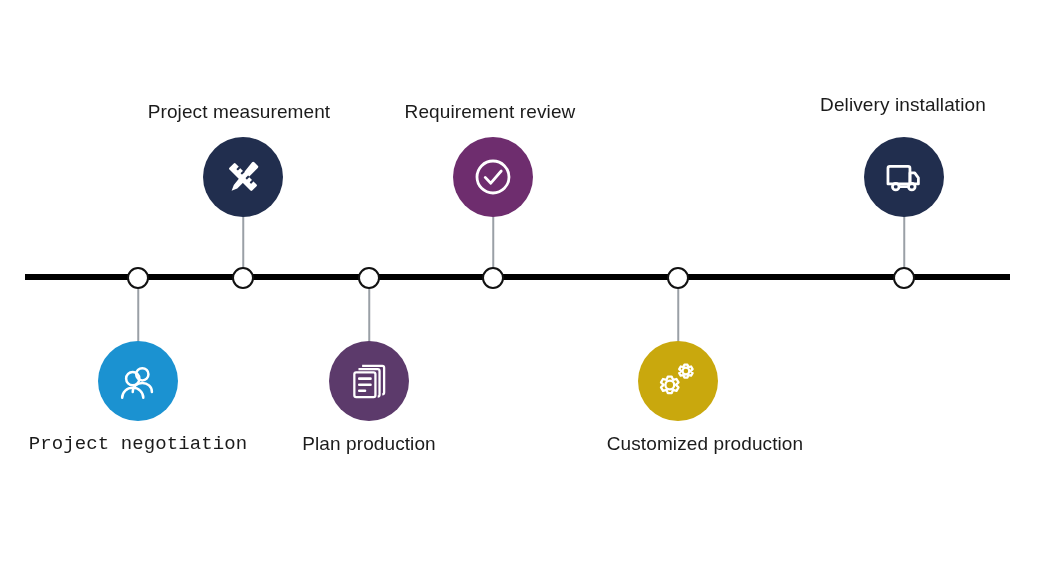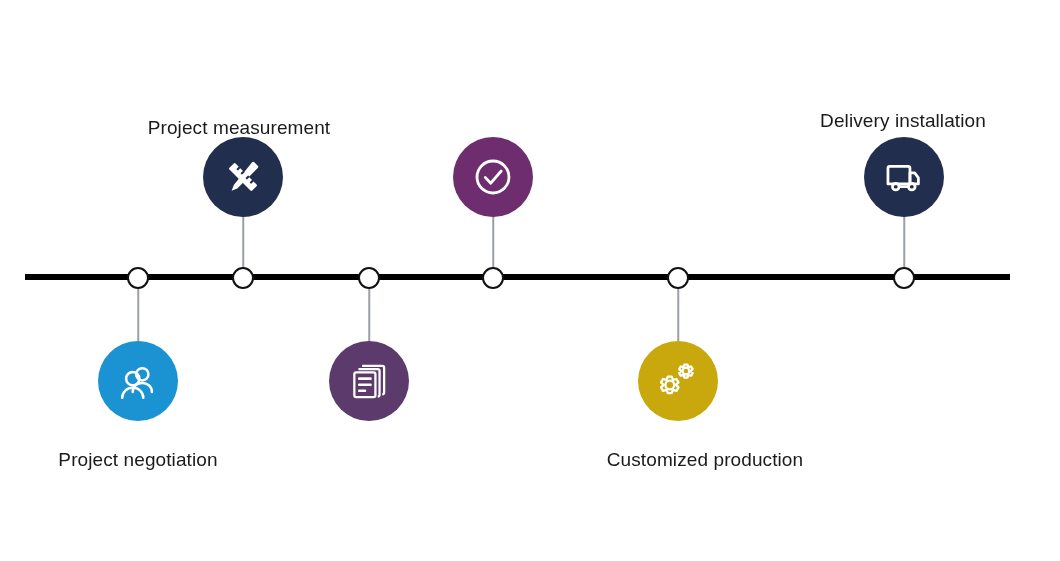--- a/index.html
+++ b/index.html
@@ -69,21 +69,20 @@
   
   .label {
     position: absolute;
     transform: translateX(-50%);
     white-space: nowrap;
     color: #1b1b1b;
     font-size: 19px;
     font-family: "Liberation Sans", sans-serif;
     letter-spacing: 0.1px;
     z-index: 5;
-    margin-top: 16px;
   }
 </style>
 </head>
 <body>
 
 <div id="canvas">
 
   <div class="axis-line"></div>
 
   <div class="stem" style="left:138px; top:283px; height:62px;"></div>
@@ -91,21 +90,21 @@
   <div class="bubble" style="left:138px; top:381px; background:#1b92d1;">
     <span>
       <svg width="46" height="46" viewBox="0 0 48 48" fill="none" stroke="#ffffff" stroke-width="2.6" stroke-linecap="round" stroke-linejoin="round">
         <circle cx="28.5" cy="17" r="6.4"></circle>
         <path d="M18.5 35.5c0-5.6 4.6-9.5 10-9.5s10 3.9 10 9.5"></path>
         <circle cx="18.5" cy="21.5" r="6.9"></circle>
         <path d="M7.5 41.5c0-6.1 5-10.4 11-10.4s11 4.3 11 10.4"></path>
       </svg>
     </span>
   </div>
-  <div class="label" style="left:138px; top:433px;">Project negotiation</div>
+  <div class="label" style="left:138px; top:433px;font-family:Liberation Mono, monospace;">Project negotiation</div>
 
   <div class="stem" style="left:243px; top:214px; height:59px;"></div>
   <div class="node" style="left:243px;"></div>
   <div class="bubble" style="left:243px; top:177px; background:#212e4e;">
     <span>
       <svg width="46" height="46" viewBox="0 0 48 48">
         <g fill="#ffffff">
 
           <path d="M35.8 8.6l3.6 3.6a1.6 1.6 0 0 1 0 2.3L18.0 36.0l-5.9 2.3 2.3-5.9L33.5 8.6a1.6 1.6 0 0 1 2.3 0z"></path>
           <path d="M14.4 32.4l5.2 5.2-2.0 0.8-4.0-4.0z" opacity="0"></path>
@@ -144,31 +143,33 @@
           <rect x="8" y="14.5" width="23" height="27" rx="2"></rect>
         </g>
         <g fill="#ffffff">
           <rect x="12" y="20" width="15" height="2.9" rx="1.2"></rect>
           <rect x="12" y="26.6" width="15" height="2.9" rx="1.2"></rect>
           <rect x="12" y="33.2" width="9" height="2.9" rx="1.2"></rect>
         </g>
       </svg>
     </span>
   </div>
+  <div class="label" style="left:369px; top:433px;">Plan production</div>
 
   <div class="stem" style="left:493px; top:214px; height:59px;"></div>
   <div class="node" style="left:493px;"></div>
   <div class="bubble" style="left:493px; top:177px; background:#6e2d6e;">
     <span>
       <svg width="48" height="48" viewBox="0 0 48 48" fill="none" stroke="#ffffff" stroke-width="2.8" stroke-linecap="round" stroke-linejoin="round">
         <circle cx="24" cy="24" r="16"></circle>
         <path d="M16.2 24.4l5.6 5.8 10.4-12.2"></path>
       </svg>
     </span>
   </div>
+  <div class="label" style="left:490px; top:101px;">Requirement review</div>
 
   <div class="stem" style="left:678px; top:283px; height:62px;"></div>
   <div class="node" style="left:678px;"></div>
   <div class="bubble" style="left:678px; top:381px; background:#c9a80d;">
     <span>
       <svg width="48" height="48" viewBox="0 0 48 48" fill="none" stroke="#ffffff" stroke-width="2.3" stroke-linejoin="round">
 
         <path d="M33.4 7.6l1.0 2.6 2.7-0.7 1.5 2.6-2.0 2.0 2.0 2.0-1.5 2.6-2.7-0.7-1.0 2.6h-3.0l-1.0-2.6-2.7 0.7-1.5-2.6 2.0-2.0-2.0-2.0 1.5-2.6 2.7 0.7 1.0-2.6z"></path>
         <circle cx="31.9" cy="14.1" r="3.4"></circle>
 

